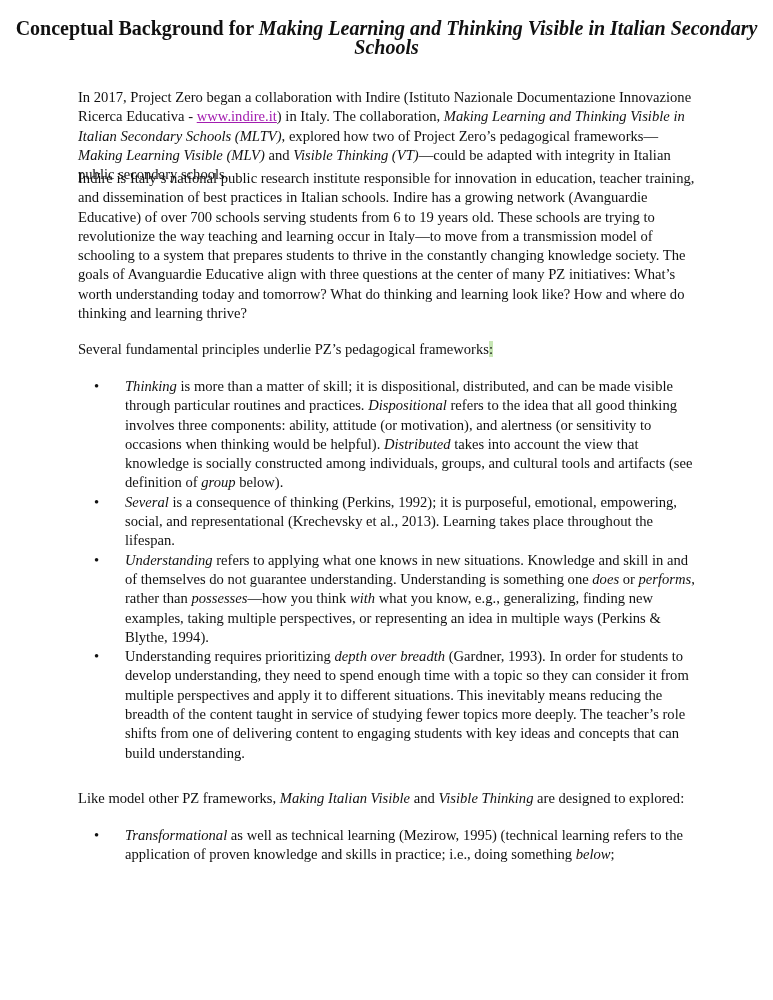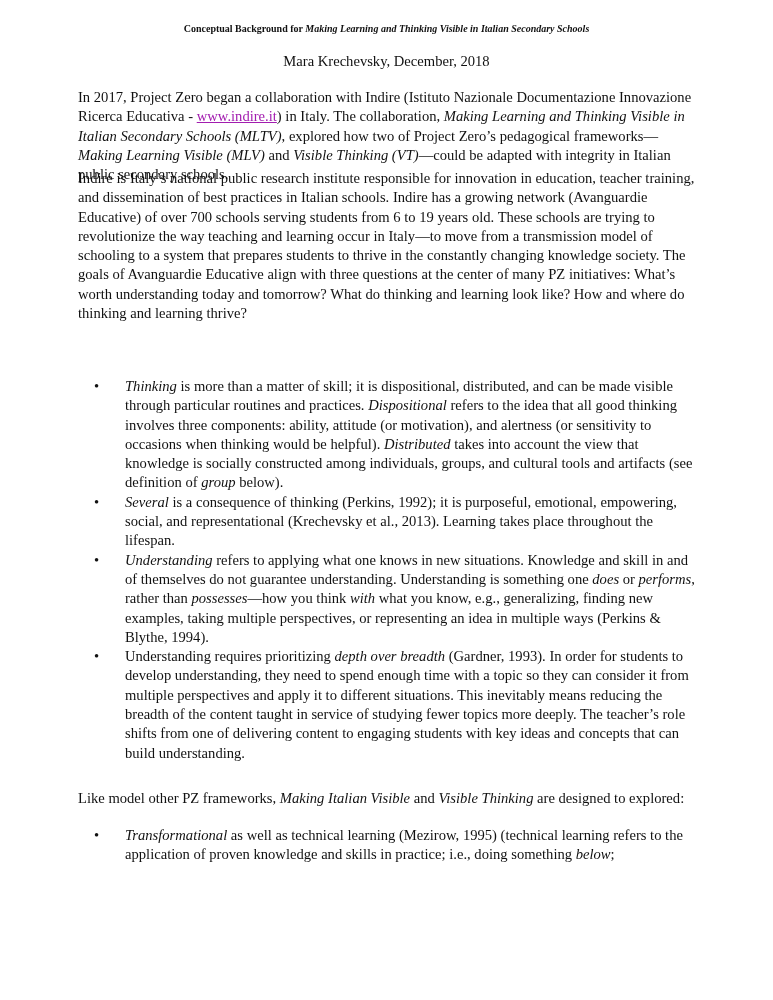--- a/index.html
+++ b/index.html
@@ -4,21 +4,21 @@
 <style>
   html, body { margin: 0; padding: 0; background: #ffffff; }
   body { width: 773px; height: 1000px; overflow: hidden; position: relative; }
   .page {
     position: absolute; left: 0; top: 0; width: 773px; height: 1000px;
     font-family: "Liberation Serif", "DejaVu Serif", serif;
     font-size: 14.6px; line-height: 19.3px; color: #111;
   }
   .title {
     position: absolute; left: 0; top: 19px; width: 773px; text-align: center;
-    font-weight: bold; font-size: 10px; line-height: 19px;
+    font-weight: bold; font-size: 20px; line-height: 19px;
   }
   .subtitle {
     position: absolute; left: 0; top: 52px; width: 773px; text-align: center;
     line-height: 19px;
   }
   .para { position: absolute; left: 78px; width: 620px; margin: 0; }
   .p1 { top: 88px; }
   .p2 { top: 169px; }
   .p3 { top: 340px; }
   .p4 { top: 789px; }
@@ -33,26 +33,26 @@
   .hl { background: #c7e6b4; }
   i { font-style: italic; }
 </style>
 </head>
 <body>
 
 <div class="page">
 
   <div class="title"><span>Conceptual Background for </span><i>Making Learning and Thinking Visible in Italian Secondary Schools</i></div>
 
-  <div class="subtitle">Mara Krechevsky, December, 2018</div>
 
   <p class="para p1"><span>In 2017, Project Zero began a collaboration with Indire (Istituto Nazionale Documentazione Innovazione Ricerca Educativa - </span><span class="link">www.indire.it</span><span>) in Italy. The collaboration, </span><i>Making Learning and Thinking Visible in Italian Secondary Schools (MLTV)</i><span>, explored how two of Project Zero’s pedagogical frameworks—</span><i>Making Learning Visible (MLV)</i><span> and </span><i>Visible Thinking (VT)</i><span>—could be adapted with integrity in Italian public secondary schools.</span></p>
 
   <p class="para p2">Indire is Italy’s national public research institute responsible for innovation in education, teacher training, and dissemination of best practices in Italian schools. Indire has a growing network (Avanguardie Educative) of over 700 schools serving students from 6 to 19 years old. These schools are trying to revolutionize the way teaching and learning occur in Italy—to move from a transmission model of schooling to a system that prepares students to thrive in the constantly changing knowledge society. The goals of Avanguardie Educative align with three questions at the center of many PZ initiatives: What’s worth understanding today and tomorrow? What do thinking and learning look like? How and where do thinking and learning thrive?</p>
 
+  <p class="para p3"><span>Several fundamental principles underlie PZ’s pedagogical frameworks</span><span class="hl">:</span></p>
 
   <ul class="bullets b1">
     <li><span class="dot">•</span><i>Thinking</i><span> is more than a matter of skill; it is dispositional, distributed, and can be made visible through particular routines and practices. </span><i>Dispositional</i><span> refers to the idea that all good thinking involves three components: ability, attitude (or motivation), and alertness (or sensitivity to occasions when thinking would be helpful). </span><i>Distributed</i><span> takes into account the view that knowledge is socially constructed among individuals, groups, and cultural tools and artifacts (see definition of </span><i>group</i><span> below).</span></li>
     <li><span class="dot">•</span><i>Several</i><span> is a consequence of thinking (Perkins, 1992); it is purposeful, emotional, empowering, social, and representational (Krechevsky et al., 2013). Learning takes place throughout the lifespan.</span></li>
     <li><span class="dot">•</span><i>Understanding</i><span> refers to applying what one knows in new situations. Knowledge and skill in and of themselves do not guarantee understanding. Understanding is something one </span><i>does</i><span> or </span><i>performs</i><span>, rather than </span><i>possesses</i><span>—how you think </span><i>with</i><span> what you know, e.g., generalizing, finding new examples, taking multiple perspectives, or representing an idea in multiple ways (Perkins &amp; Blythe, 1994).</span></li>
     <li><span class="dot">•</span><span>Understanding requires prioritizing </span><i>depth over breadth</i><span> (Gardner, 1993). In order for students to develop understanding, they need to spend enough time with a topic so they can consider it from multiple perspectives and apply it to different situations. This inevitably means reducing the breadth of the content taught in service of studying fewer topics more deeply. The teacher’s role shifts from one of delivering content to engaging students with key ideas and concepts that can build understanding.</span></li>
   </ul>
 
   <p class="para p4"><span>Like model other PZ frameworks, </span><i>Making Italian Visible</i><span> and </span><i>Visible Thinking</i><span> are designed to explored:</span></p>
 

